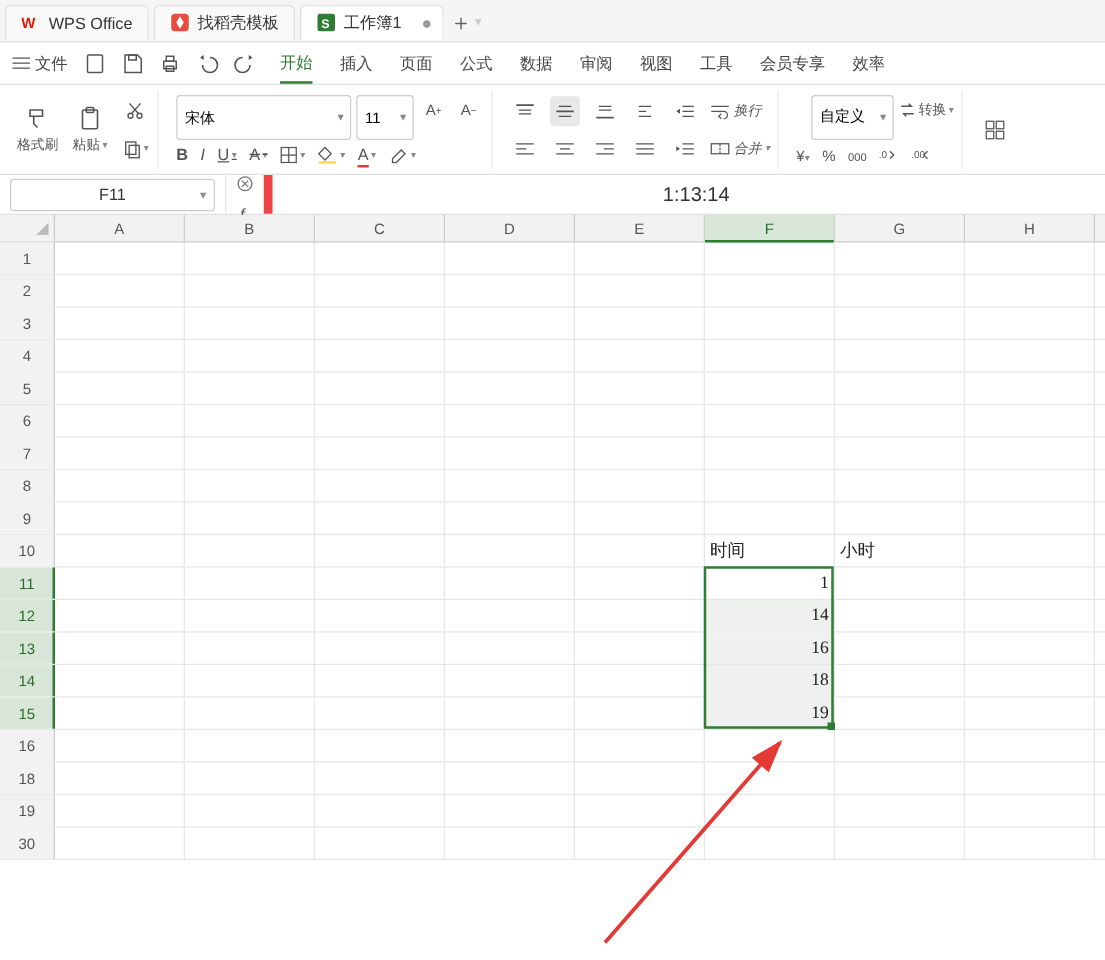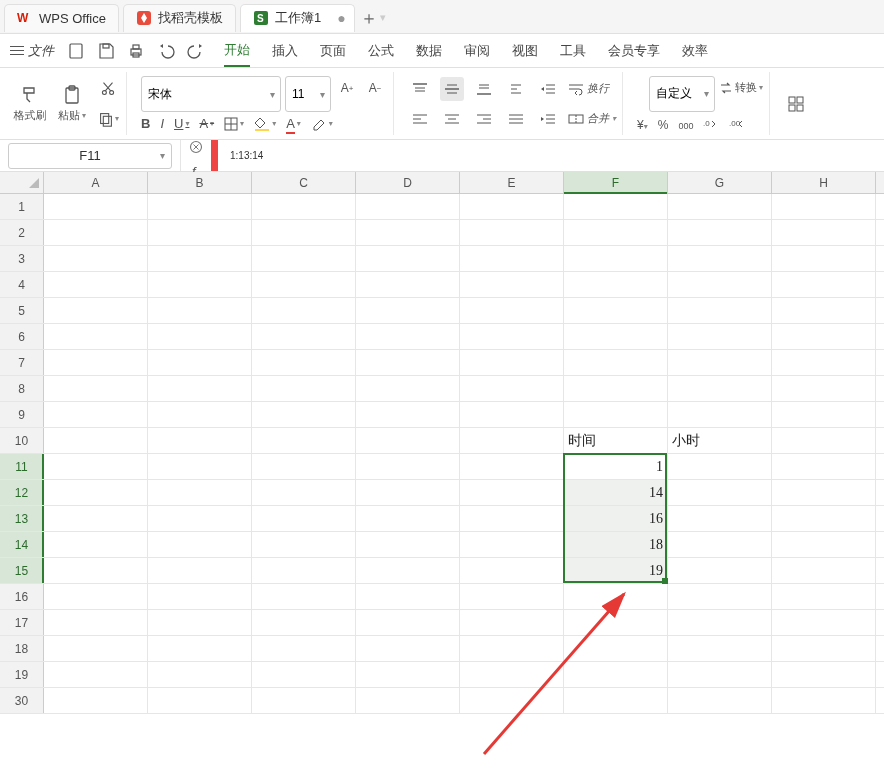--- a/index.html
+++ b/index.html
@@ -14,21 +14,21 @@
   .add-tab { width: 28px; height: 28px; display: flex; align-items: center; justify-content: center; font-size: 18px; color: #666; cursor: pointer; }
   .add-tab .sep { margin-left: 2px; color: #ccc; font-size: 11px; }
 
   
   .menu-bar { display: flex; align-items: center; height: 34px; padding: 0 10px; gap: 12px; border-bottom: 1px solid #e0e0e0; }
   .menu-icons { display: flex; align-items: center; gap: 10px; }
   .menu-icons .ico { width: 20px; height: 20px; display: flex; align-items: center; justify-content: center; color: #555; cursor: pointer; }
   .menu-tabs { display: flex; align-items: center; gap: 22px; margin-left: 6px; font-size: 13px; color: #444; }
   .menu-tabs .mtab { cursor: pointer; padding: 6px 0; }
   .menu-tabs .mtab.active { color: #2e7d32; border-bottom: 2px solid #2e7d32; font-weight: 400; }
-  .file-label { font-size: 13px; color: #444; display:flex; align-items:center; gap:4px;font-style:italic;}
+  .file-label { font-size: 13px; color: #444; display:flex; align-items:center; gap:4px;}
   .hamburger { display:inline-block; width:14px;}
   .hamburger span{ display:block; height:1.5px; background:#555; margin:2.5px 0;}
 
   
   .ribbon { display: flex; height: 72px; border-bottom: 1px solid #e0e0e0; padding: 4px 6px; gap: 8px; overflow:hidden;}
   .group { display: flex; flex-direction: row; align-items: center; gap: 6px; padding: 0 6px; border-right: 1px solid #e8e8e8; }
   .group:last-child { border-right:none; }
   .btncol { display: flex; flex-direction: column; align-items: center; justify-content: center; gap: 2px; font-size: 11px; color: #555; cursor: pointer; min-width: 36px; }
   .btncol .bic { width: 22px; height: 22px; display: flex; align-items: center; justify-content: center; color: #555; }
   .select { height: 36px; border: 1px solid #ccc; border-radius: 3px; background: #fff; font-size: 12px; padding: 0 18px 0 6px; display:flex; align-items:center; position:relative; cursor:pointer; }
@@ -37,21 +37,21 @@
   .fontstyle-row { display:flex; gap:10px; align-items:center; color:#555; font-size:13px; }
   .fontstyle-row .fbtn { cursor:pointer; display:flex; align-items:center; gap:2px;}
   .tiny-arrow { font-size:8px; color:#888; }
   .iconbtn { width:24px; height:24px; display:flex; align-items:center; justify-content:center; color:#555; cursor:pointer; font-size:13px;}
 
   
   .formula-bar { display:flex; align-items:center; height:32px; border-bottom:1px solid #e0e0e0; }
   .namebox { width:164px; height:26px; margin:0 8px; display:flex; align-items:center; justify-content:center; border:1px solid #ccc; border-radius:3px; position:relative; font-size:13px; color:#333; }
   .namebox .nbarrow { position:absolute; right:6px; color:#888; font-size:10px; }
   .fbar-icons { display:flex; align-items:center; gap:10px; padding:0 8px; border-left:1px solid #e5e5e5; border-right:7px solid #ef4444; margin-right:6px; color:#666; height:100%;flex-direction:column; }
-  .formula-input { flex:1; font-size:10px; color:#333; padding-left:6px; font-family: Consolas, monospace; }
+  .formula-input { flex:1; font-size:16px; color:#333; padding-left:6px; font-family: Consolas, monospace; text-align: center; }
 
   
   .sheet { position:relative; }
   .cols { display:flex; height:22px; background:#f2f2f2; border-bottom:1px solid #ccc; }
   .rowhead-spacer { width:44px; background:#f2f2f2; border-right:1px solid #ccc; display:flex; align-items:center; justify-content:flex-end; padding-right:4px;}
   .rowhead-spacer svg { width:10px; height:10px; }
   .colh { width:104px; border-right:1px solid #ccc; display:flex; align-items:center; justify-content:center; font-size:12px; color:#555; cursor:pointer;}
   .colh.sel { background:#d8e6d8; color:#2d6b2d; position:relative; }
   .colh.sel::after { content:""; position:absolute; left:0; right:0; bottom:-1px; height:2px; background:#2e7d32; }
   .rows { }
@@ -595,31 +595,20 @@
         <div class="cell"></div>
         <div class="cell"></div>
         <div class="cell"></div>
         <div class="cell"></div>
         <div class="cell"></div>
         <div class="cell"></div>
         <div class="cell"></div>
         <div class="cell"></div>
       </div>
       <div class="row">
-        <div class="rowh">17</div>
-        <div class="cell"></div>
-        <div class="cell"></div>
-        <div class="cell"></div>
-        <div class="cell"></div>
-        <div class="cell"></div>
-        <div class="cell"></div>
-        <div class="cell"></div>
-        <div class="cell"></div>
-      </div>
-      <div class="row">
         <div class="rowh">18</div>
         <div class="cell"></div>
         <div class="cell"></div>
         <div class="cell"></div>
         <div class="cell"></div>
         <div class="cell"></div>
         <div class="cell"></div>
         <div class="cell"></div>
         <div class="cell"></div>
       </div>

